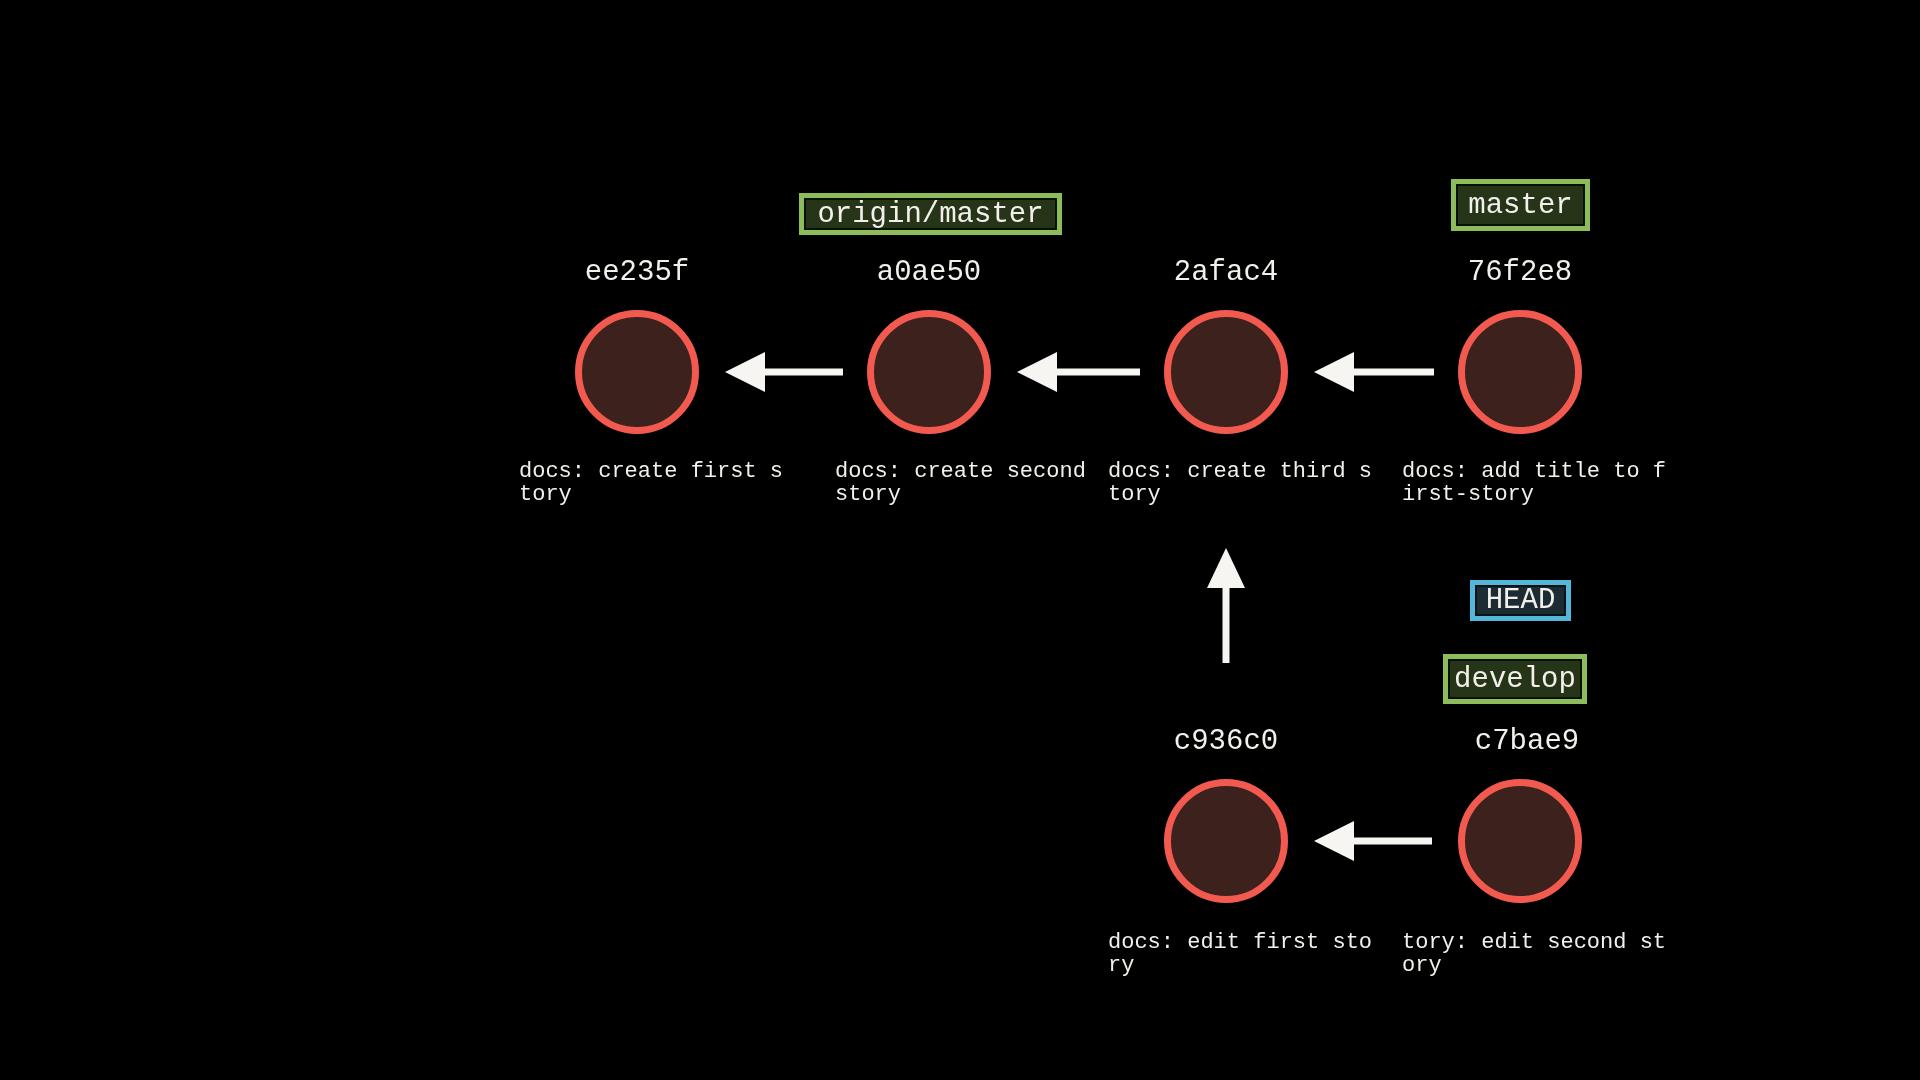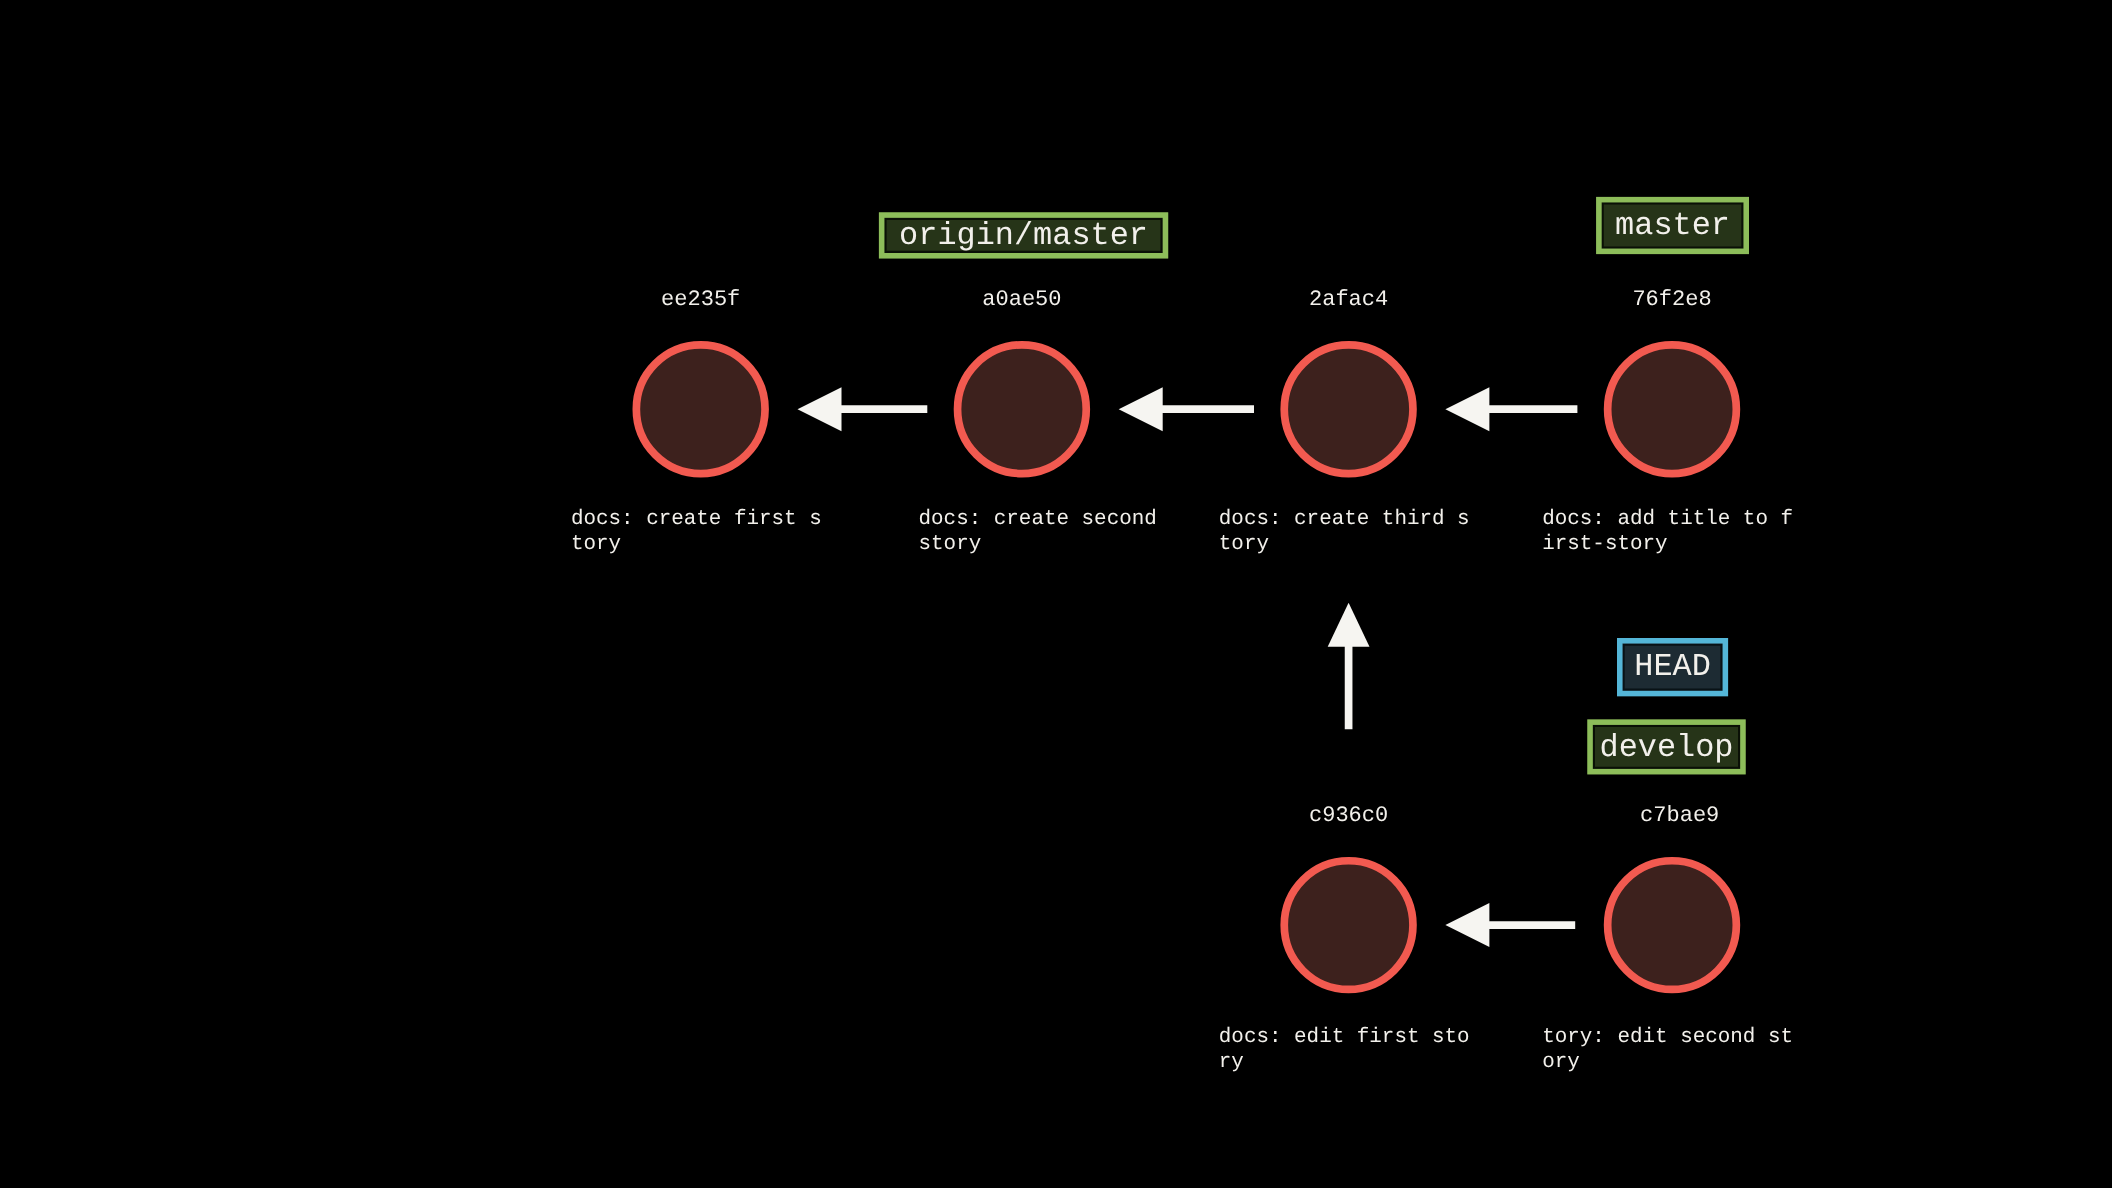--- a/index.html
+++ b/index.html
@@ -38,27 +38,27 @@
     height: 124px;
     box-sizing: border-box;
     border-radius: 50%;
     border: 7px solid var(--commit-border, #f25a50);
     background: var(--commit-fill, #3d211d);
   }
   .commit-hash {
     position: absolute;
     width: 300px;
     text-align: center;
-    font-size: 20px;
+    font-size: 29px;
     line-height: 34px;
     color: var(--text, #f2f0eb);
   }
   .commit-message {
     position: absolute;
-    font-size: 19px;
+    font-size: 22px;
     line-height: 23px;
     white-space: pre;
     color: var(--text, #f2f0eb);
   }
   .ref-label {
     position: absolute;
     box-sizing: border-box;
     display: flex;
     align-items: center;
     justify-content: center;
@@ -141,16 +141,16 @@
 
   <div>
     <div class="commit-hash" style="left:1377px; top:725px;">c7bae9</div>
     <div class="commit-circle" style="left:1458px; top:779px;"></div>
     <div class="commit-message" style="left:1402px; top:931px;">tory: edit second st
 ory</div>
   </div>
 
   <div class="ref-label green" style="left:799px; top:193px; width:263px; height:42px;">origin/master</div>
   <div class="ref-label green" style="left:1451px; top:179px; width:139px; height:52px;">master</div>
-  <div class="ref-label blue" style="left:1470px; top:580px; width:101px; height:53px;">HEAD</div>
+  <div class="ref-label blue" style="left:1470px; top:580px; width:101px; height:41px;">HEAD</div>
   <div class="ref-label green" style="left:1443px; top:654px; width:144px; height:50px;">develop</div>
 
 </div>
 
 </body></html>

